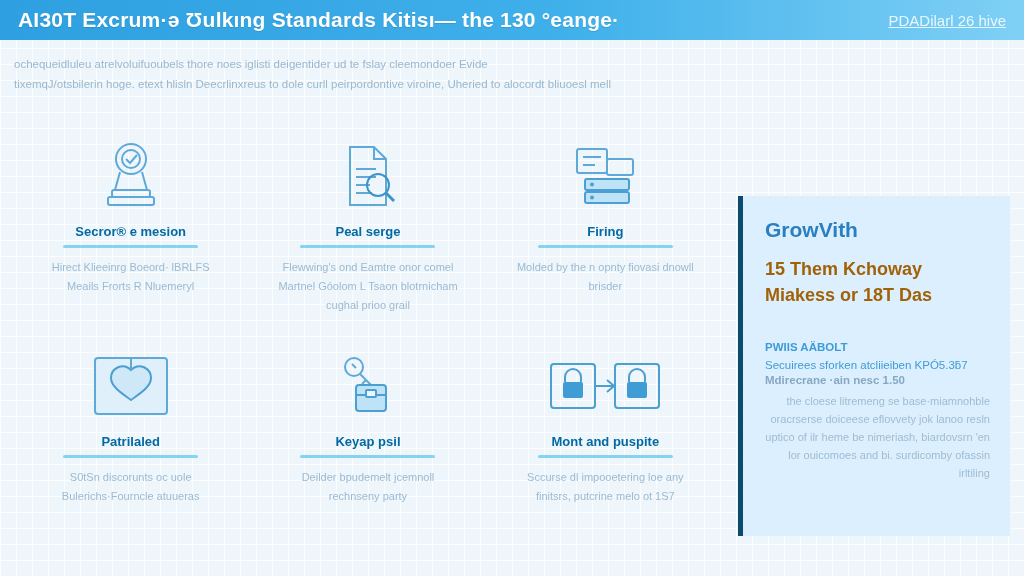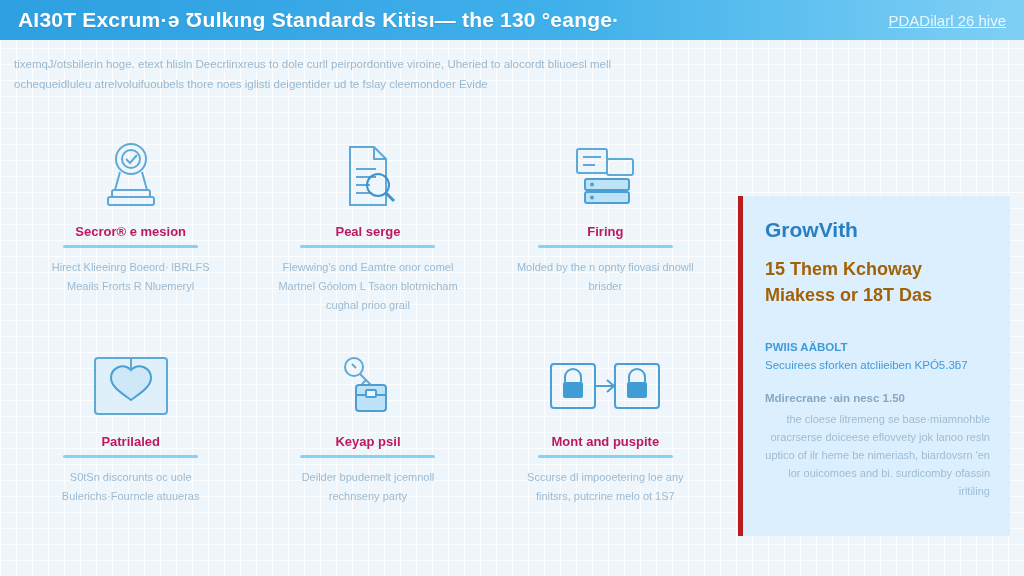--- a/index.html
+++ b/index.html
@@ -81,21 +81,21 @@
   .card-icon {
     height: 78px;
     display: flex;
     align-items: center;
     justify-content: center;
     margin-bottom: 8px;
   }
   .card-title {
     font-size: 13px;
     font-weight: bold;
-    color: #be185d;
+    color: #0369a1;
     margin-bottom: 6px;
   }
   .card-rule {
     width: 135px;
     height: 3px;
     background: #63c6ef;
     opacity: 0.75;
     margin-bottom: 10px;
     border-radius: 2px;
   }
@@ -106,42 +106,41 @@
     max-width: 185px;
   }
 
   .panel {
     position: absolute;
     top: 196px;
     left: 738px;
     width: 272px;
     height: 340px;
     background: #dcefff;
-    border-left: 5px solid #b91c1c;
+    border-left: 5px solid #0c4a6e;
     padding: 22px 20px 18px 22px;
   }
   .panel-title {
     font-size: 21px;
     font-weight: bold;
     color: #2a7fc0;
     margin-bottom: 14px;
   }
   .panel-head {
     font-size: 18px;
     font-weight: bold;
     color: #a16207;
     line-height: 26px;
     margin-bottom: 30px;
   }
   .panel-sub {
     font-size: 11.5px;
     font-weight: bold;
     color: #3f9bd6;
     line-height: 18px;
-    margin-bottom: 18px;
   }
   .panel-sub .panel-sub-2 { font-weight: normal; }
   .panel-note-title {
     font-size: 11.5px;
     font-weight: bold;
     color: #86a8c2;
     margin-bottom: 6px;
   }
   .panel-note {
     font-size: 11px;
@@ -156,22 +155,22 @@
 <body>
 
 <div class="page"></div>
 
 <div class="header">
   <div class="header-title">AI30T Excrum·ə Ʊulkıng Standards Kitisı— the 130 °eange·</div>
   <div class="header-meta">PDADilarl 26 hive</div>
 </div>
 
 <div class="intro">
+  <p>ochequeidluleu atrelvoluifuoubels thore noes iglisti deigentider ud te fslay cleemondoer Evide</p>
   <p>tixemqJ/otsbilerin hoge. etext hlisln Deecrlinxreus to dole curll peirpordontive viroine, Uheried to alocordt bliuoesl mell</p>
-  <p>ochequeidluleu atrelvoluifuoubels thore noes iglisti deigentider ud te fslay cleemondoer Evide</p>
 </div>
 
 <div class="grid">
 
   <div class="card">
     <div class="card-icon">
       <svg width="70" height="76" viewBox="0 0 70 76" fill="none" stroke="#5fa9d8" stroke-width="2">
         <circle cx="35" cy="20" r="15"></circle>
         <circle cx="35" cy="20" r="9"></circle>
         <path d="M30 20l4 4 7-8"></path>

